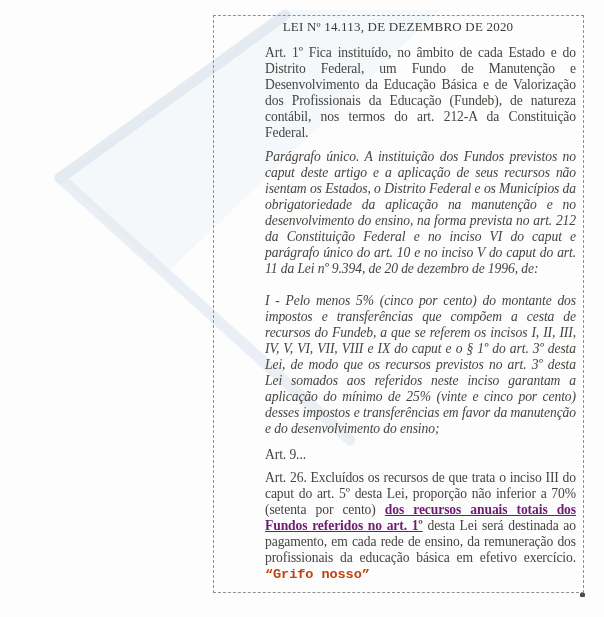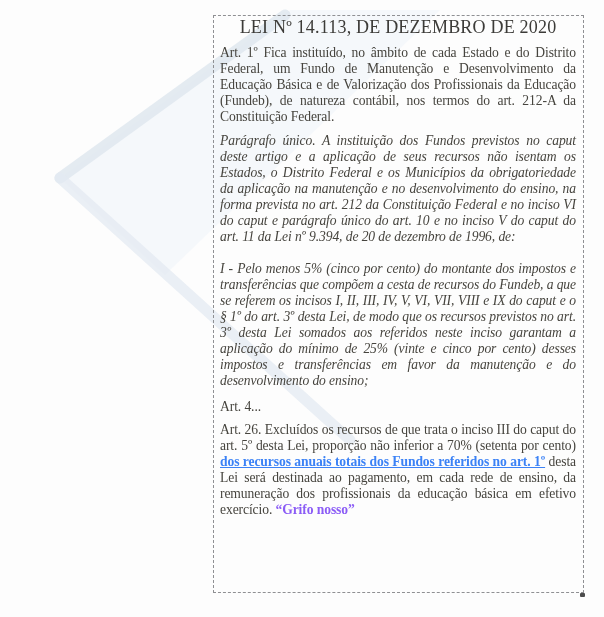--- a/index.html
+++ b/index.html
@@ -28,44 +28,45 @@
     padding: 1px 7px 0 6px;
     color: #46443e;
     font-size: 13.6px;
     line-height: 16px;
     letter-spacing: -0.1px;
     text-align: justify;
     overflow: hidden;
     background: transparent;
   }
   .doc-title {
-    font-size: 18px;
+    font-size: 13px;
     font-weight: normal;
     line-height: 18px;
     text-align: center;
     letter-spacing: 0.2px;
     color: #3c3b38;
     margin-top: 1px;
     margin-bottom: 9px;
     white-space: nowrap;
   }
-  .para { margin-bottom: 8px; }
+  .para { margin-bottom: 8px; margin-left: 45px; }
   .para-unico { margin-bottom: 16px; font-style: italic; }
   .para-inciso-i { margin-bottom: 10px; font-style: italic; }
   .para-inciso-ii { margin-bottom: 22px; }
   .para-art2 { margin-bottom: 7px; }
   .para-art26 { margin-bottom: 0; }
   .emphasis {
     font-weight: bold;
     text-decoration: underline;
-    color: #3b82f6;
+    color: #701a75;
   }
   .grifo {
     font-weight: bold;
-    color: #8b5cf6;
+    color: #c2410c;
+    font-family: Liberation Mono, monospace;
   }
   .scan-dot {
     position: absolute;
     left: 580px;
     top: 593px;
     width: 5px;
     height: 4px;
     background: #4c4c4c;
     border-radius: 1px;
   }
@@ -83,19 +84,19 @@
 
   <div class="doc-title">LEI Nº 14.113, DE DEZEMBRO DE 2020</div>
 
   <p class="para">Art. 1º Fica instituído, no âmbito de cada Estado e do Distrito Federal, um Fundo de Manutenção e Desenvolvimento da Educação Básica e de Valorização dos Profissionais da Educação (Fundeb), de natureza contábil, nos termos do art. 212-A da Constituição Federal.</p>
 
   <p class="para para-unico">Parágrafo único. A instituição dos Fundos previstos no caput deste artigo e a aplicação de seus recursos não isentam os Estados, o Distrito Federal e os Municípios da obrigatoriedade da aplicação na manutenção e no desenvolvimento do ensino, na forma prevista no art. 212 da Constituição Federal e no inciso VI do caput e parágrafo único do art. 10 e no inciso V do caput do art. 11 da Lei nº 9.394, de 20 de dezembro de 1996, de:</p>
 
   <p class="para para-inciso-i">I - Pelo menos 5% (cinco por cento) do montante dos impostos e transferências que compõem a cesta de recursos do Fundeb, a que se referem os incisos I, II, III, IV, V, VI, VII, VIII e IX do caput e o § 1º do art. 3º desta Lei, de modo que os recursos previstos no art. 3º desta Lei somados aos referidos neste inciso garantam a aplicação do mínimo de 25% (vinte e cinco por cento) desses impostos e transferências em favor da manutenção e do desenvolvimento do ensino;</p>
 
 
-  <p class="para para-art2">Art. 4...</p>
+  <p class="para para-art2">Art. 9...</p>
 
   <p class="para para-art26"><span>Art. 26. Excluídos os recursos de que trata o inciso III do caput do art. 5º desta Lei, proporção não inferior a 70% (setenta por cento) </span><span class="emphasis">dos recursos anuais totais dos Fundos referidos no art. 1º</span><span> desta Lei será destinada ao pagamento, em cada rede de ensino, da remuneração dos profissionais da educação básica em efetivo exercício. </span><span class="grifo">“Grifo nosso”</span></p>
 
 </div>
 
 <div class="scan-dot"></div>
 
 </body></html>

